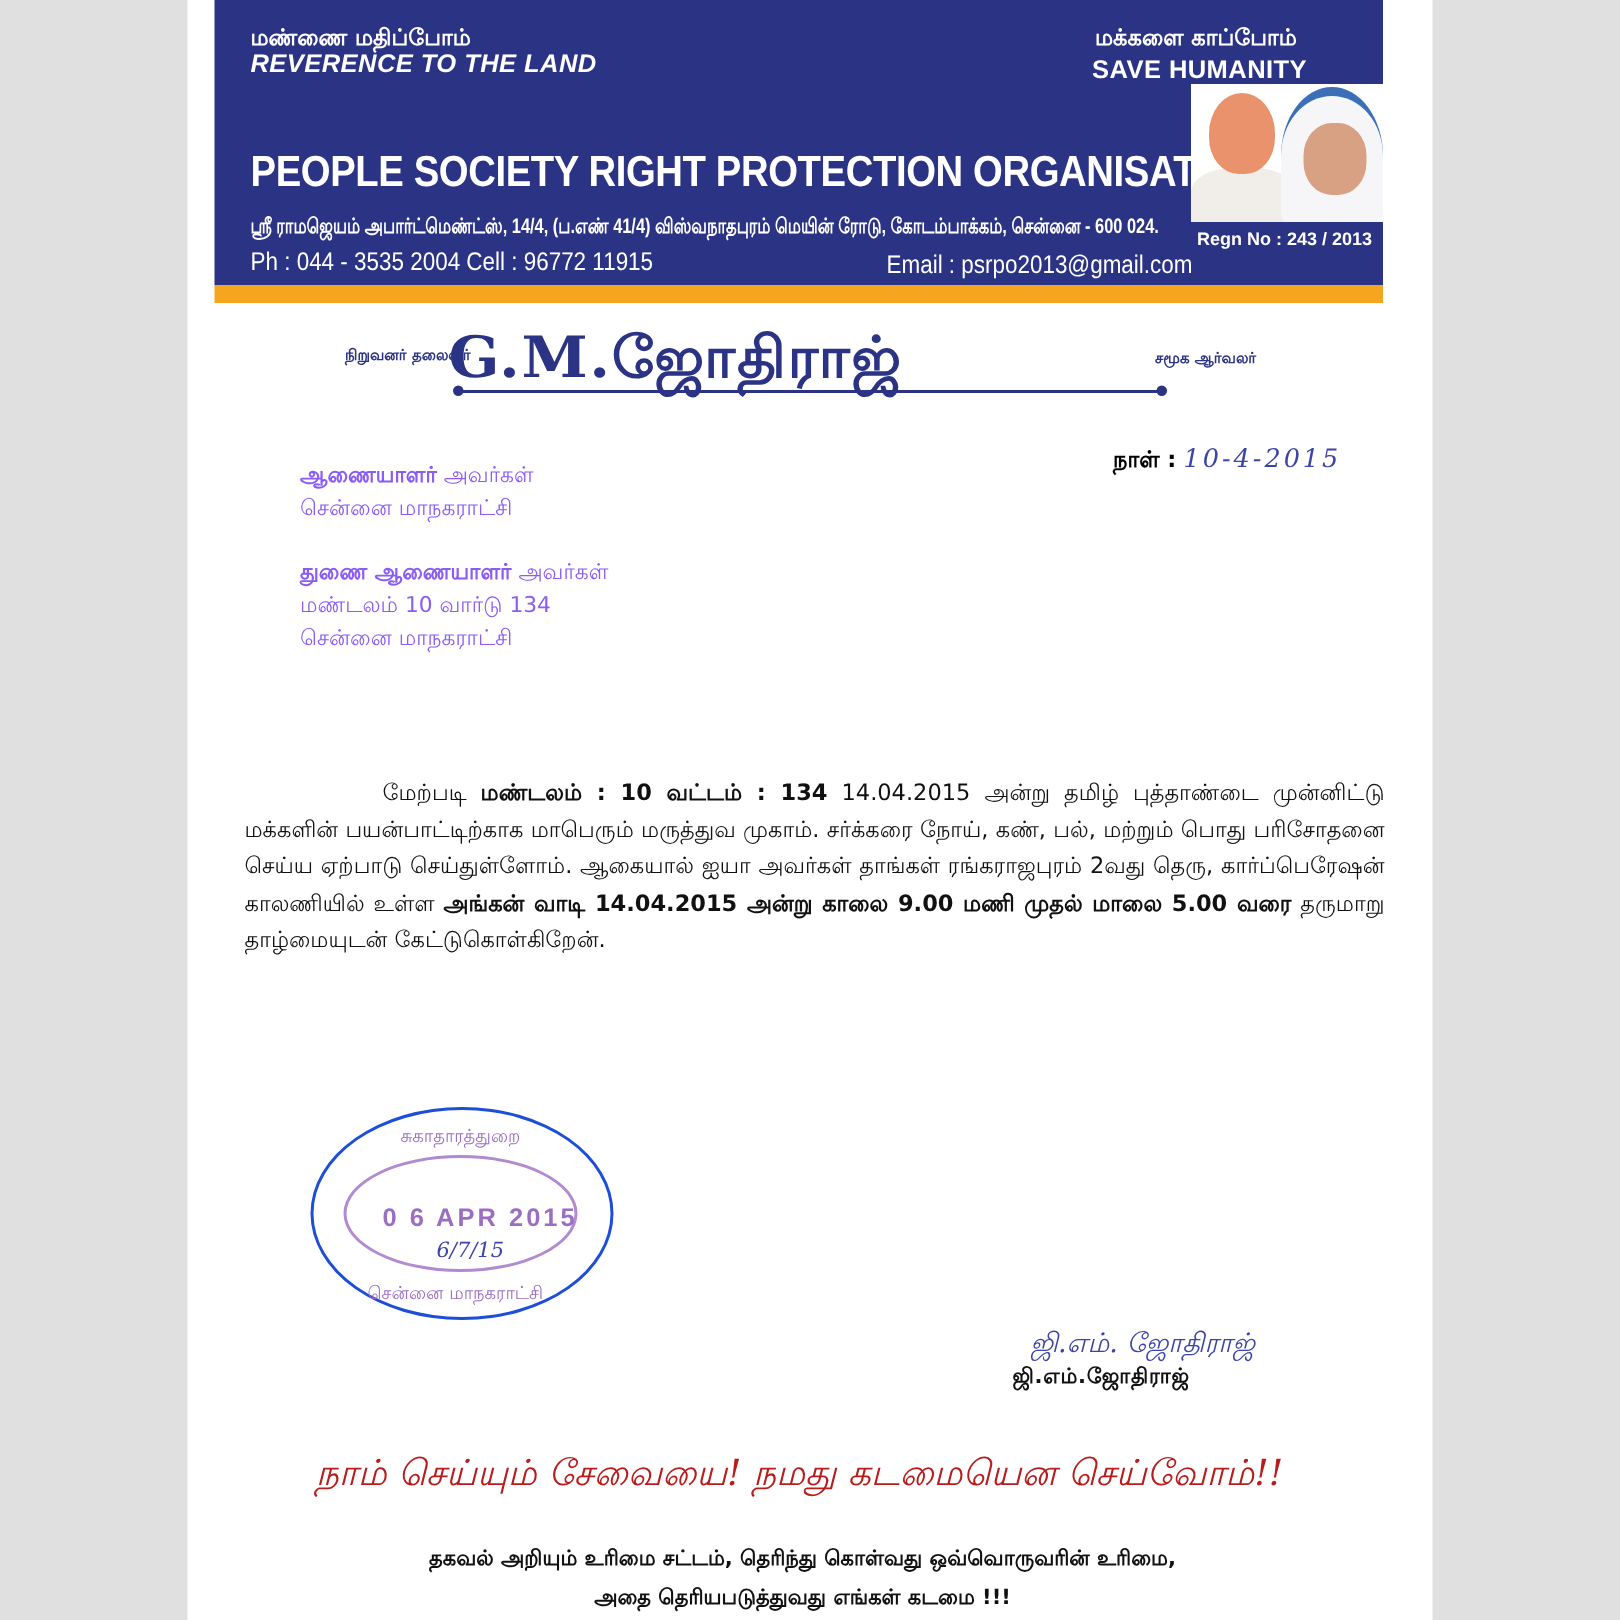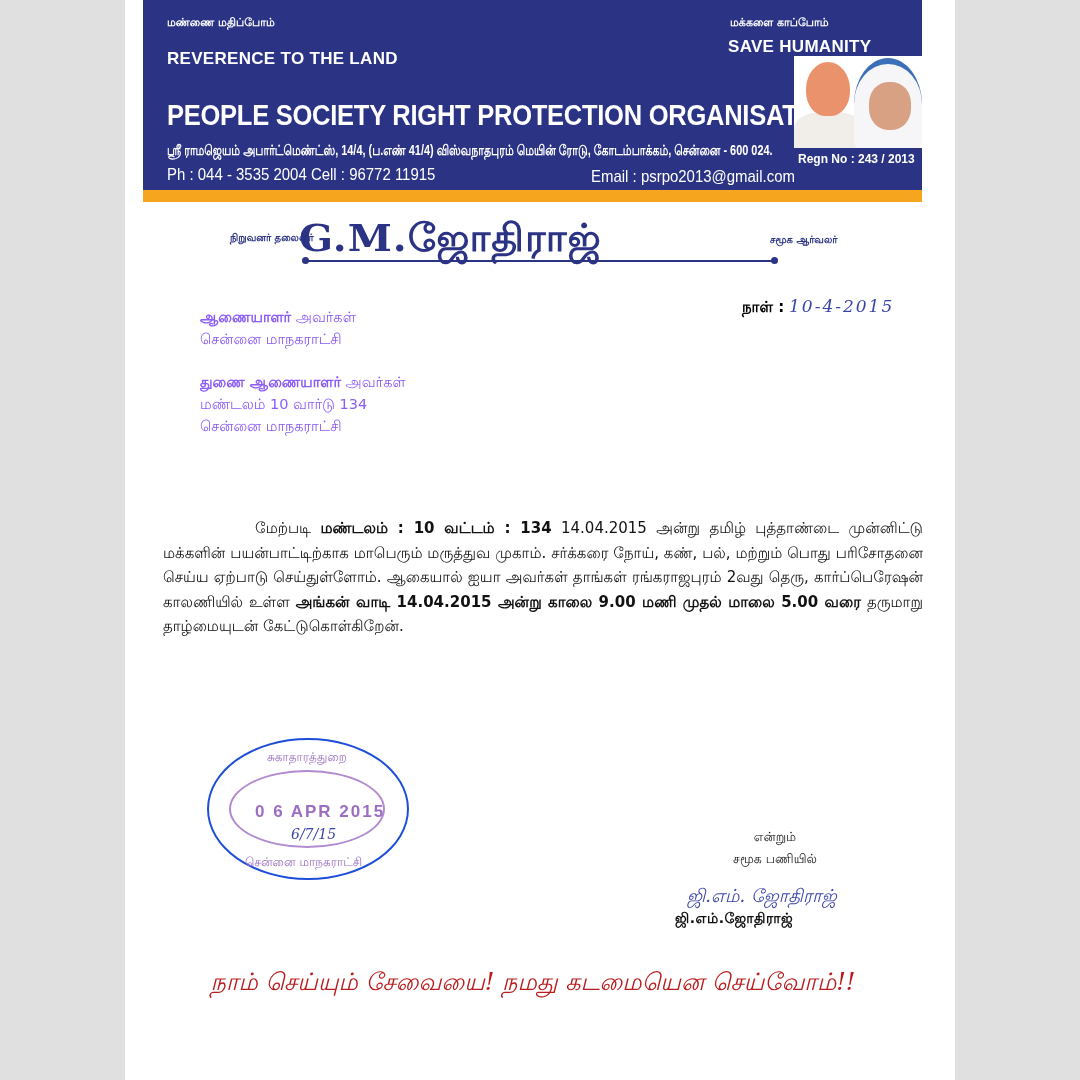--- a/index.html
+++ b/index.html
@@ -2,21 +2,21 @@
 <html><head>
 <meta charset="utf-8">
 <style>
   * { box-sizing: border-box; margin: 0; padding: 0; }
   html, body { width: 1080px; height: 1080px; overflow: hidden; }
   body { background: #e0e0e0; font-family: "DejaVu Sans", sans-serif; position: relative; }
   .page { position: absolute; left: 125px; top: 0; width: 830px; height: 1080px; background: #ffffff; }
   .header { position: absolute; left: 18px; top: 0; width: 779px; height: 190px; background: #2b3384; color: #fff; }
   .orange { position: absolute; left: 18px; top: 190px; width: 779px; height: 12px; background: #f5a51e; }
   .h-abs { position: absolute; white-space: nowrap; }
-  .tag-ta { font-size: 11px; font-weight: bold; }
+  .tag-ta { font-size: 15px; font-weight: bold; }
   .tag-en { font-size: 17px; font-weight: bold; font-family: "Liberation Sans", sans-serif; letter-spacing: 0.3px; }
   .org-ta { font-size: 31px; font-family: "DejaVu Sans", sans-serif; }
   .org-en { font-size: 29px; font-weight: bold; font-family: "Liberation Sans", sans-serif; transform: scaleX(0.88); transform-origin: left; letter-spacing: -0.3px; }
   .addr { font-size: 14px; font-weight: bold; font-family: "Liberation Sans", sans-serif; transform: scaleX(0.78); transform-origin: left; }
   .contact { font-size: 17px; font-family: "Liberation Sans", sans-serif; transform: scaleX(0.88); transform-origin: left; }
   .regn { font-size: 12px; font-weight: bold; font-family: "Liberation Sans", sans-serif; }
   .portraits { position: absolute; left: 651px; top: 56px; width: 128px; height: 92px; background: #fff; overflow: hidden; }
   .gandhi-head { position: absolute; left: 12px; top: 6px; width: 44px; height: 54px; border-radius: 50% 50% 45% 45%; background: #e9926b; }
   .gandhi-body { position: absolute; left: 0; top: 56px; width: 70px; height: 40px; background: #f1eee9; border-radius: 40% 40% 0 0; }
   .teresa-veil { position: absolute; left: 60px; top: 2px; width: 68px; height: 92px; background: #f6f6f8; border-radius: 50% 50% 10% 10%; border-top: 6px solid #3b6fb8; }
@@ -45,21 +45,21 @@
   .motto { position: absolute; left: 58px; top: 968px; width: 700px; text-align: center; font-size: 24px; color: #b91c1c; font-family: "DejaVu Serif", serif; font-style: italic; white-space: nowrap; }
   .footer { position: absolute; left: 60px; top: 1026px; width: 700px; text-align: center; font-size: 14px; font-weight: bold; line-height: 26px; color: #111; }
 </style>
 </head>
 <body>
 
 <div class="page">
 
   <div class="header">
     <div class="h-abs tag-ta" style="left:24px;top:16px;">மண்ணை மதிப்போம்</div>
-    <div class="h-abs tag-en" style="left:24px;top:49px;">REVERENCE TO THE LAND</div>
+    <div class="h-abs tag-en" style="left:24px;top:33px;font-style:italic;">REVERENCE TO THE LAND</div>
     <div class="h-abs tag-ta" style="left:587px;top:16px;">மக்களை காப்போம்</div>
     <div class="h-abs tag-en" style="left:585px;top:37px;">SAVE HUMANITY</div>
     <div class="h-abs org-en" style="left:24px;top:99px;">PEOPLE SOCIETY RIGHT PROTECTION ORGANISATION</div>
     <div class="h-abs addr" style="left:24px;top:142px;">ஸ்ரீ ராமஜெயம் அபார்ட்மெண்ட்ஸ், 14/4, (ப.எண் 41/4) விஸ்வநாதபுரம் மெயின் ரோடு, கோடம்பாக்கம், சென்னை - 600 024.</div>
     <div class="h-abs contact" style="left:24px;top:165px;">Ph : 044 - 3535 2004 Cell : 96772 11915</div>
     <div class="h-abs contact" style="left:448px;top:167px;">Email : psrpo2013@gmail.com</div>
     <div class="portraits">
       <div class="gandhi-body"></div>
       <div class="gandhi-head"></div>
       <div class="teresa-veil"></div>
@@ -99,21 +99,21 @@
   </div>
 
   <div class="stamp">
     <div class="stamp-inner"></div>
     <div class="stamp-top">சுகாதாரத்துறை</div>
     <div class="stamp-date">0 6 APR 2015</div>
     <div class="stamp-sig">6/7/15</div>
     <div class="stamp-bottom">சென்னை மாநகராட்சி</div>
   </div>
 
-  <div class="closing">
-    <div>என்றும்</div>
-    <div>சமூக பணியில்</div>
-  </div>
   <div class="sig-hand">ஜி.எம். ஜோதிராஜ்</div>
   <div class="sig-name">ஜி.எம்.ஜோதிராஜ்</div>
 
   <div class="motto">நாம் செய்யும் சேவையை! நமது கடமையென செய்வோம்!!</div>
+  <div class="footer">
+    <div>தகவல் அறியும் உரிமை சட்டம், தெரிந்து கொள்வது ஒவ்வொருவரின் உரிமை,</div>
+    <div>அதை தெரியபடுத்துவது எங்கள் கடமை !!!</div>
+  </div>
 </div>
 
 </body></html>

